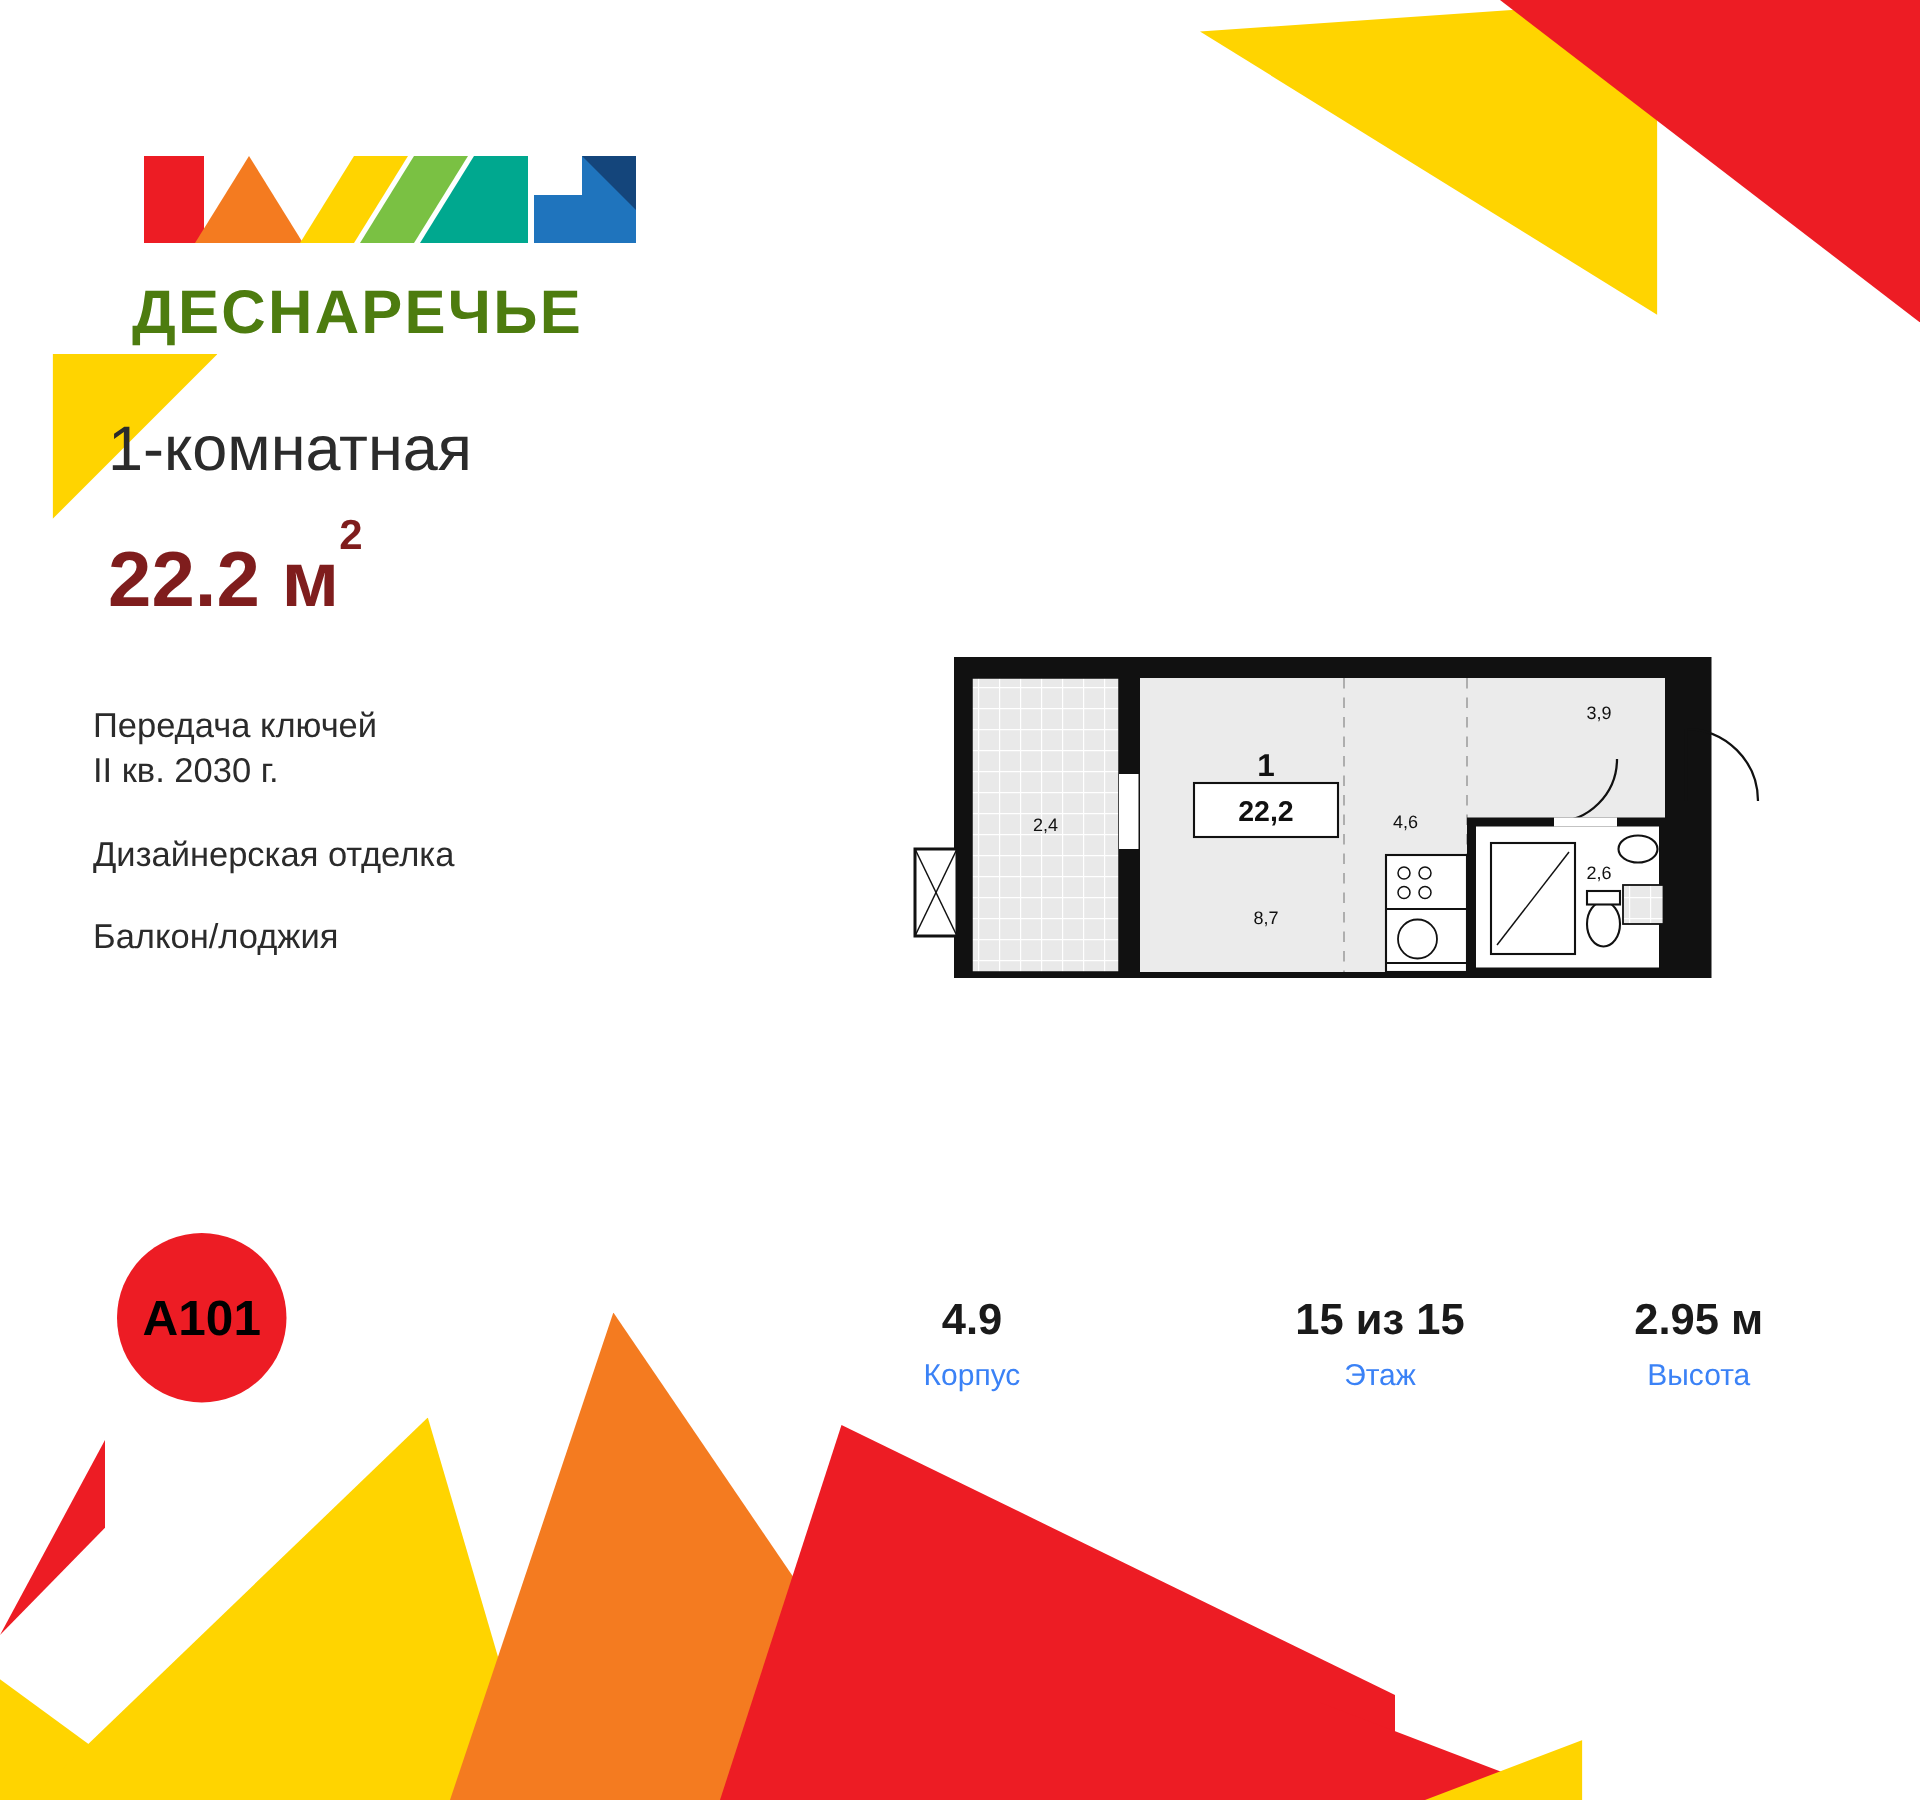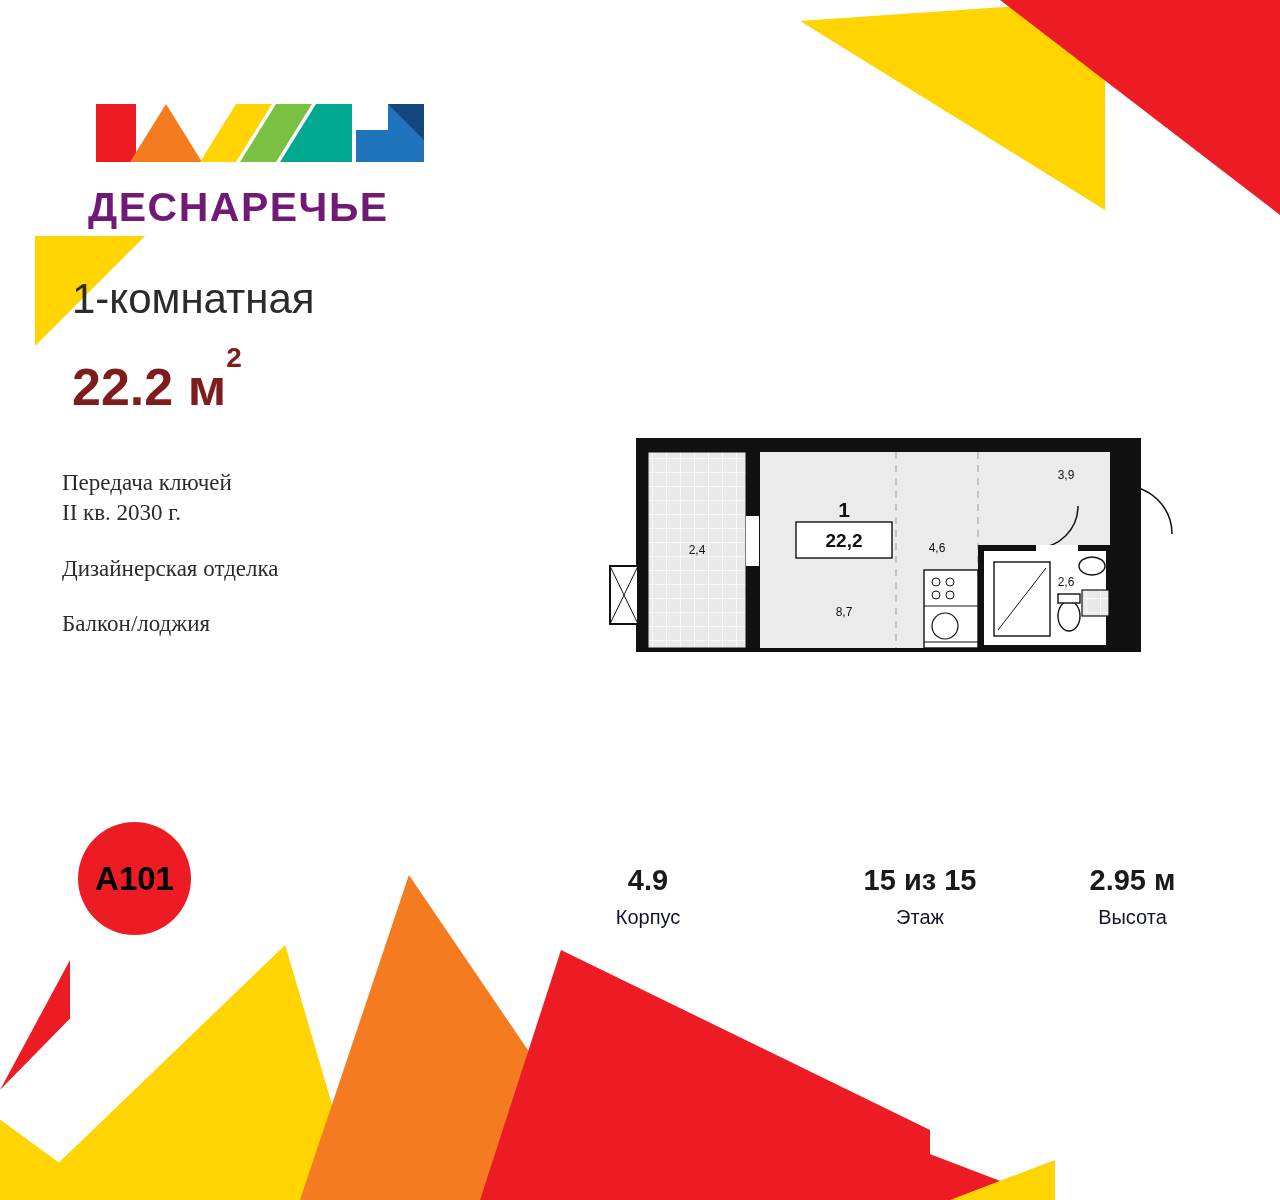--- a/index.html
+++ b/index.html
@@ -80,55 +80,55 @@
     background: #ffd400;
     clip-path: polygon(0 100%, 100% 0, 100% 100%);
   }
 
   
   #logo { position: absolute; left: 88px; top: 90px; }
   #logo-name {
     font-size: 41px;
     font-weight: bold;
     letter-spacing: 1.5px;
-    color: #701a75;
+    color: #4d7c0f;
     margin-top: 10px;
   }
 
   
   #title-rooms {
     position: absolute; left: 72px; top: 275px;
     font-size: 42px; color: #2b2b2b;
   }
   #title-area {
     position: absolute; left: 72px; top: 357px;
     font-size: 52px; font-weight: bold; color: #7f1d1d;
   }
   #title-area sup { font-size: 28px; top: -20px; position: relative; }
 
   #features {
     position: absolute; left: 62px; top: 468px;
-    font-size: 23px; line-height: 1.32; color: #2b2b2b; font-family: Liberation Serif, serif;
+    font-size: 23px; line-height: 1.32; color: #2b2b2b;
   }
   #features .feat { margin-bottom: 25px; }
   #features .feat .l2 { display: block; }
 
   
   #badge-a101 {
     position: absolute; left: 78px; top: 822px;
     width: 113px; height: 113px; border-radius: 50%;
     background: #ed1c24; color: #000000;
     display: flex; align-items: center; justify-content: center;
     font-size: 33px; font-weight: bold;
   }
 
   
   .stat { position: absolute; text-align: center; }
   .stat .val { font-size: 29px; font-weight: bold; color: #1a1a1a; }
-  .stat .lbl { font-size: 20px; color: #0f172a; margin-top: 9px; }
+  .stat .lbl { font-size: 20px; color: #3b82f6; margin-top: 9px; }
   #stat-korpus { left: 563px; top: 864px; width: 170px; }
   #stat-floor  { left: 830px; top: 864px; width: 180px; }
   #stat-height { left: 1040px; top: 864px; width: 185px; }
 
   
   #floorplan { position: absolute; left: 596px; top: 430px; }
   #floorplan text { font-family: "Liberation Sans", sans-serif; }
 </style>
 </head>
 <body>

